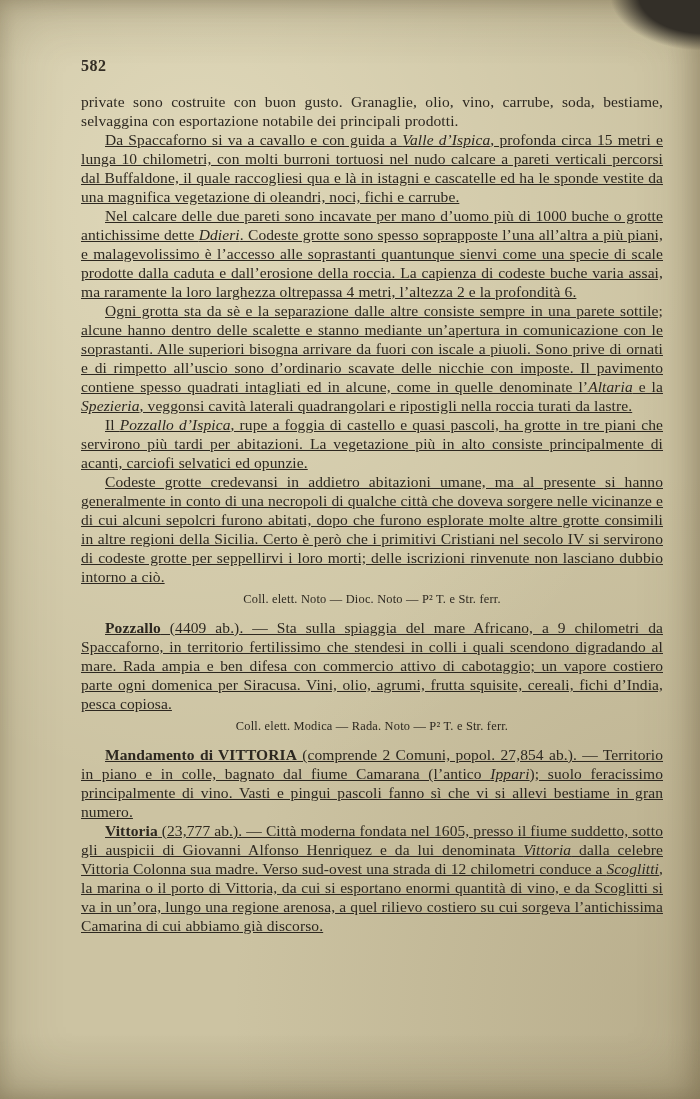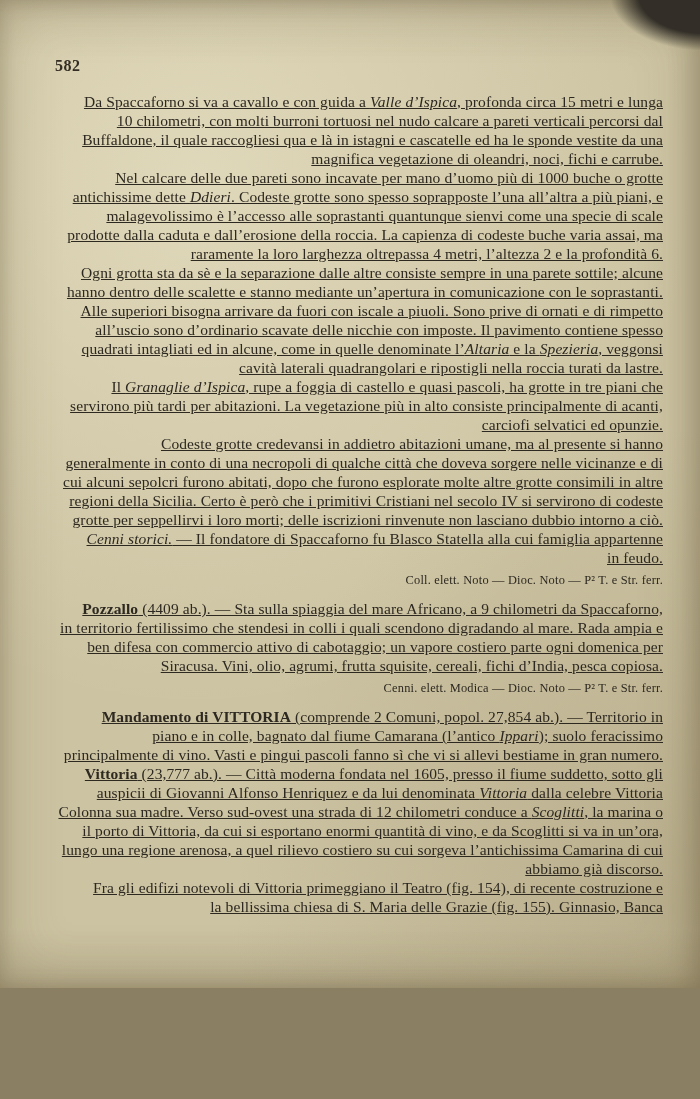--- a/index.html
+++ b/index.html
@@ -3,23 +3,23 @@
 <meta charset="utf-8">
 <style>
   html, body {
     margin: 0;
     padding: 0;
     background: #8a7f63;
   }
   .page {
     position: relative;
     width: 700px;
-    height: 988px;
+    height: 1099px;
     box-sizing: border-box;
-    padding: 56px 37px 20px 55px;
+    padding: 56px 37px 20px 81px;
     overflow: hidden;
     background-color: #ccc3a2;
     background-image:
       radial-gradient(120% 90% at 28% 18%, rgba(255,250,224,0.38), rgba(255,250,224,0) 60%),
       radial-gradient(90% 70% at 96% 92%, rgba(110,92,56,0.20), rgba(110,92,56,0) 70%),
       linear-gradient(180deg, rgba(96,82,50,0.10) 0%, rgba(96,82,50,0) 6%, rgba(96,82,50,0) 94%, rgba(96,82,50,0.14) 100%);
     box-shadow:
       inset 0 0 60px rgba(92,78,48,0.30),
       inset -10px 0 22px rgba(80,66,40,0.22),
       inset 4px 0 14px rgba(80,66,40,0.10);
@@ -45,21 +45,21 @@
     letter-spacing: 0.5px;
     margin-bottom: 36px;
     color: #332d24;
   }
   .page-num {
     position: absolute;
     left: 0;
     top: 0;
     font-size: 16px;
   }
-  .text-block p { margin: 0; text-align: right; }
+  .text-block p { margin: 0; }
   .para {
     text-align: justify;
     letter-spacing: 0.1px;
   }
   .para.indent { text-indent: 24px; text-decoration: underline; }
   .space-before { margin-top: 9px !important; }
   .note {
     text-align: center;
     font-size: 12.4px;
     margin: 4px 0 5px !important;
@@ -72,26 +72,25 @@
 <body>
 
 <div class="page">
   <div class="corner-shade"></div>
 
   <header class="running-head">
     <span class="page-num">582</span>
   </header>
 
   <main class="text-block">
+      <p class="para"><span class="rn">private sono costruite con buon gusto. Granaglie, olio, vino, carrube, soda, bestiame, selvaggina con esportazione notabile dei principali prodotti.</span></p>
       <p class="para indent"><span class="rn">Da Spaccaforno si va a cavallo e con guida a </span><span class="it">Valle d’Ispica</span><span class="rn">, profonda circa 15 metri e lunga 10 chilometri, con molti burroni tortuosi nel nudo calcare a pareti verticali percorsi dal Buffaldone, il quale raccogliesi qua e là in istagni e cascatelle ed ha le sponde vestite da una magnifica vegetazione di oleandri, noci, fichi e carrube.</span></p>
       <p class="para indent"><span class="rn">Nel calcare delle due pareti sono incavate per mano d’uomo più di 1000 buche o grotte antichissime dette </span><span class="it">Ddieri</span><span class="rn">. Codeste grotte sono spesso soprapposte l’una all’altra a più piani, e malagevolissimo è l’accesso alle soprastanti quantunque sienvi come una specie di scale prodotte dalla caduta e dall’erosione della roccia. La capienza di codeste buche varia assai, ma raramente la loro larghezza oltrepassa 4 metri, l’altezza 2 e la profondità 6.</span></p>
       <p class="para indent"><span class="rn">Ogni grotta sta da sè e la separazione dalle altre consiste sempre in una parete sottile; alcune hanno dentro delle scalette e stanno mediante un’apertura in comunicazione con le soprastanti. Alle superiori bisogna arrivare da fuori con iscale a piuoli. Sono prive di ornati e di rimpetto all’uscio sono d’ordinario scavate delle nicchie con imposte. Il pavimento contiene spesso quadrati intagliati ed in alcune, come in quelle denominate l’</span><span class="it">Altaria</span><span class="rn"> e la </span><span class="it">Spezieria</span><span class="rn">, veggonsi cavità laterali quadrangolari e ripostigli nella roccia turati da lastre.</span></p>
-      <p class="para indent"><span class="rn">Il </span><span class="it">Granaglie d’Ispica</span><span class="rn">, rupe a foggia di castello e quasi pascoli, ha grotte in tre piani che servirono più tardi per abitazioni. La vegetazione più in alto consiste principalmente di acanti, carciofi selvatici ed opunzie.</span></p>
+      <p class="para indent"><span class="rn">Il </span><span class="it">Pozzallo d’Ispica</span><span class="rn">, rupe a foggia di castello e quasi pascoli, ha grotte in tre piani che servirono più tardi per abitazioni. La vegetazione più in alto consiste principalmente di acanti, carciofi selvatici ed opunzie.</span></p>
       <p class="para indent"><span class="rn">Codeste grotte credevansi in addietro abitazioni umane, ma al presente si hanno generalmente in conto di una necropoli di qualche città che doveva sorgere nelle vicinanze e di cui alcuni sepolcri furono abitati, dopo che furono esplorate molte altre grotte consimili in altre regioni della Sicilia. Certo è però che i primitivi Cristiani nel secolo IV si servirono di codeste grotte per seppellirvi i loro morti; delle iscrizioni rinvenute non lasciano dubbio intorno a ciò.</span></p>
-      <p class="para indent"><span class="it">Cenni storici.</span><span class="rn"> — Il fondatore di Spaccaforno fu Blasco Statella alla cui famiglia appartenne in feudo.</span></p>
       <p class="note"><span class="rn">Coll. elett. Noto — Dioc. Noto — P² T. e Str. ferr.</span></p>
       <p class="para indent space-before"><span class="bd">Pozzallo</span><span class="rn"> (4409 ab.). — Sta sulla spiaggia del mare Africano, a 9 chilometri da Spaccaforno, in territorio fertilissimo che stendesi in colli i quali scendono digradando al mare. Rada ampia e ben difesa con commercio attivo di cabotaggio; un vapore costiero parte ogni domenica per Siracusa. Vini, olio, agrumi, frutta squisite, cereali, fichi d’India, pesca copiosa.</span></p>
-      <p class="note"><span class="rn">Cenni. elett. Modica — Dioc. Noto — P² T. e Str. ferr.</span></p>
+      <p class="note"><span class="rn">Coll. elett. Modica — Rada. Noto — P² T. e Str. ferr.</span></p>
       <p class="para indent space-before"><span class="bd">Mandamento di VITTORIA</span><span class="rn"> (comprende 2 Comuni, popol. 27,854 ab.). — Territorio in piano e in colle, bagnato dal fiume Camarana (l’antico </span><span class="it">Ippari</span><span class="rn">); suolo feracissimo principalmente di vino. Vasti e pingui pascoli fanno sì che vi si allevi bestiame in gran numero.</span></p>
       <p class="para indent"><span class="bd">Vittoria</span><span class="rn"> (23,777 ab.). — Città moderna fondata nel 1605, presso il fiume suddetto, sotto gli auspicii di Giovanni Alfonso Henriquez e da lui denominata </span><span class="it">Vittoria</span><span class="rn"> dalla celebre Vittoria Colonna sua madre. Verso sud-ovest una strada di 12 chilometri conduce a </span><span class="it">Scoglitti</span><span class="rn">, la marina o il porto di Vittoria, da cui si esportano enormi quantità di vino, e da Scoglitti si va in un’ora, lungo una regione arenosa, a quel rilievo costiero su cui sorgeva l’antichissima Camarina di cui abbiamo già discorso.</span></p>
-      <p class="para indent"><span class="rn">Fra gli edifizi notevoli di Vittoria primeggiano il Teatro (fig. 154), di recente costruzione e la bellissima chiesa di S. Maria delle Grazie (fig. 155). Ginnasio, Banca</span></p>
     </main>
 </div>
 
 </body></html>

